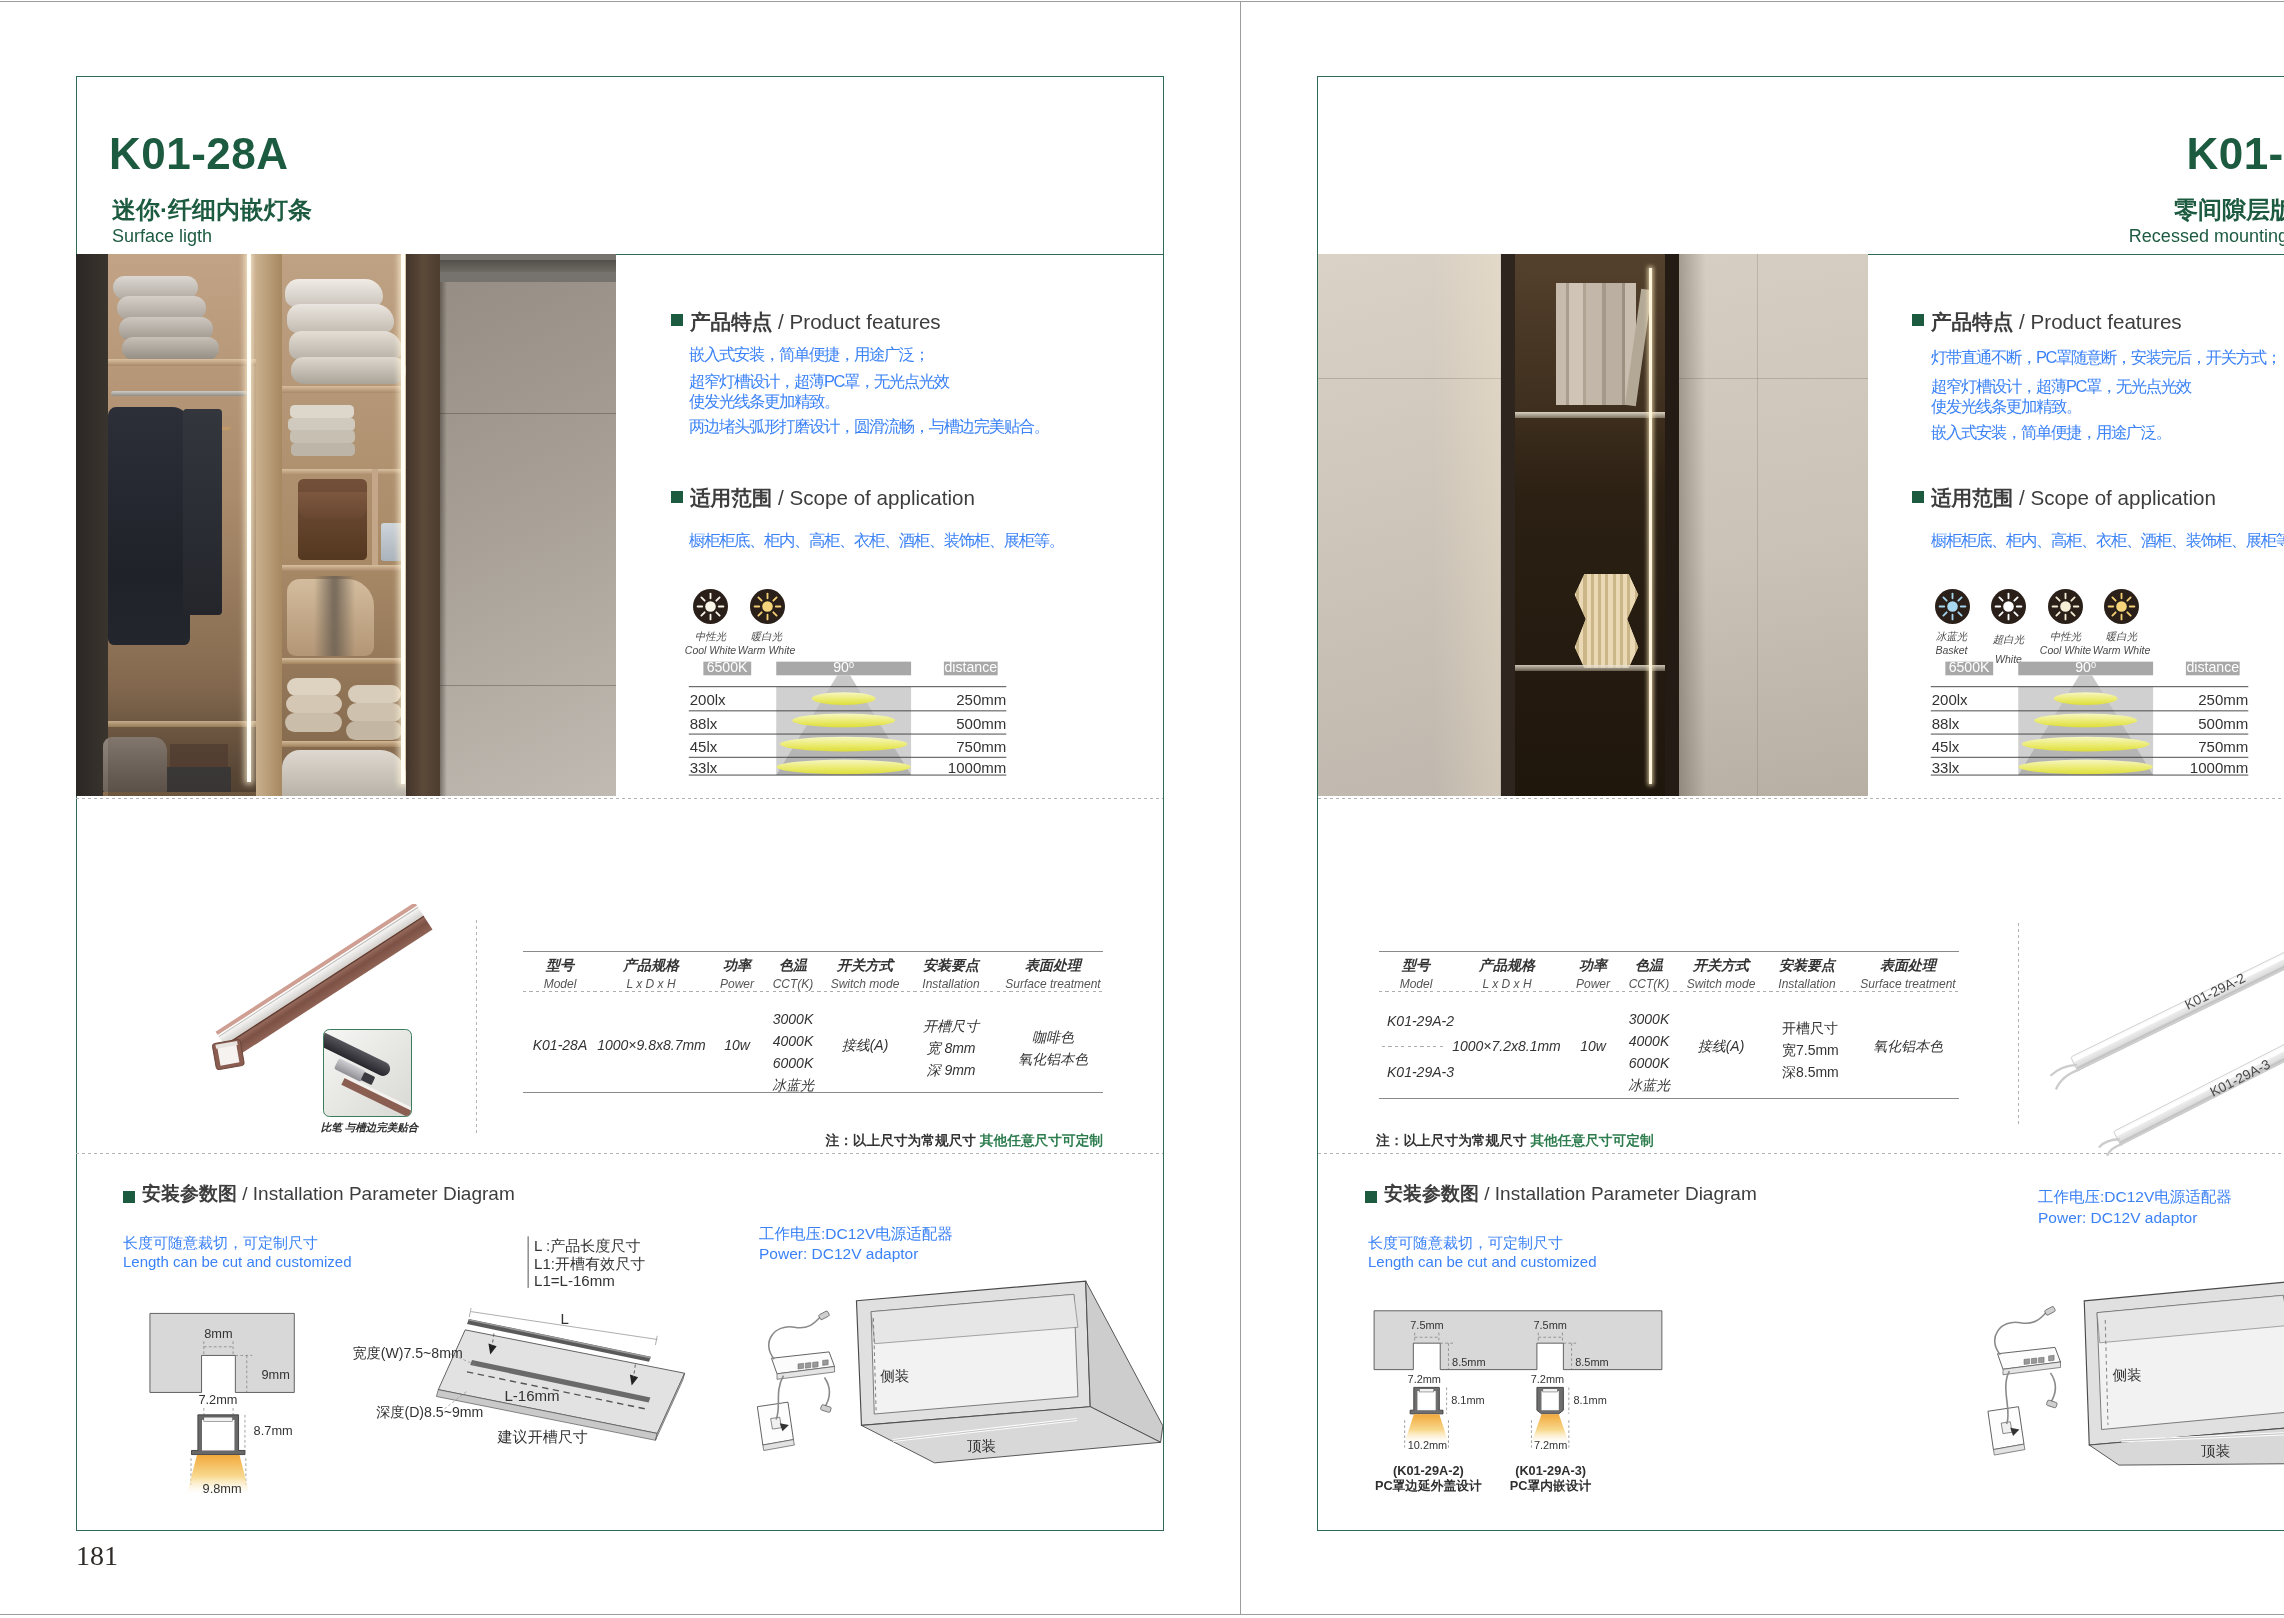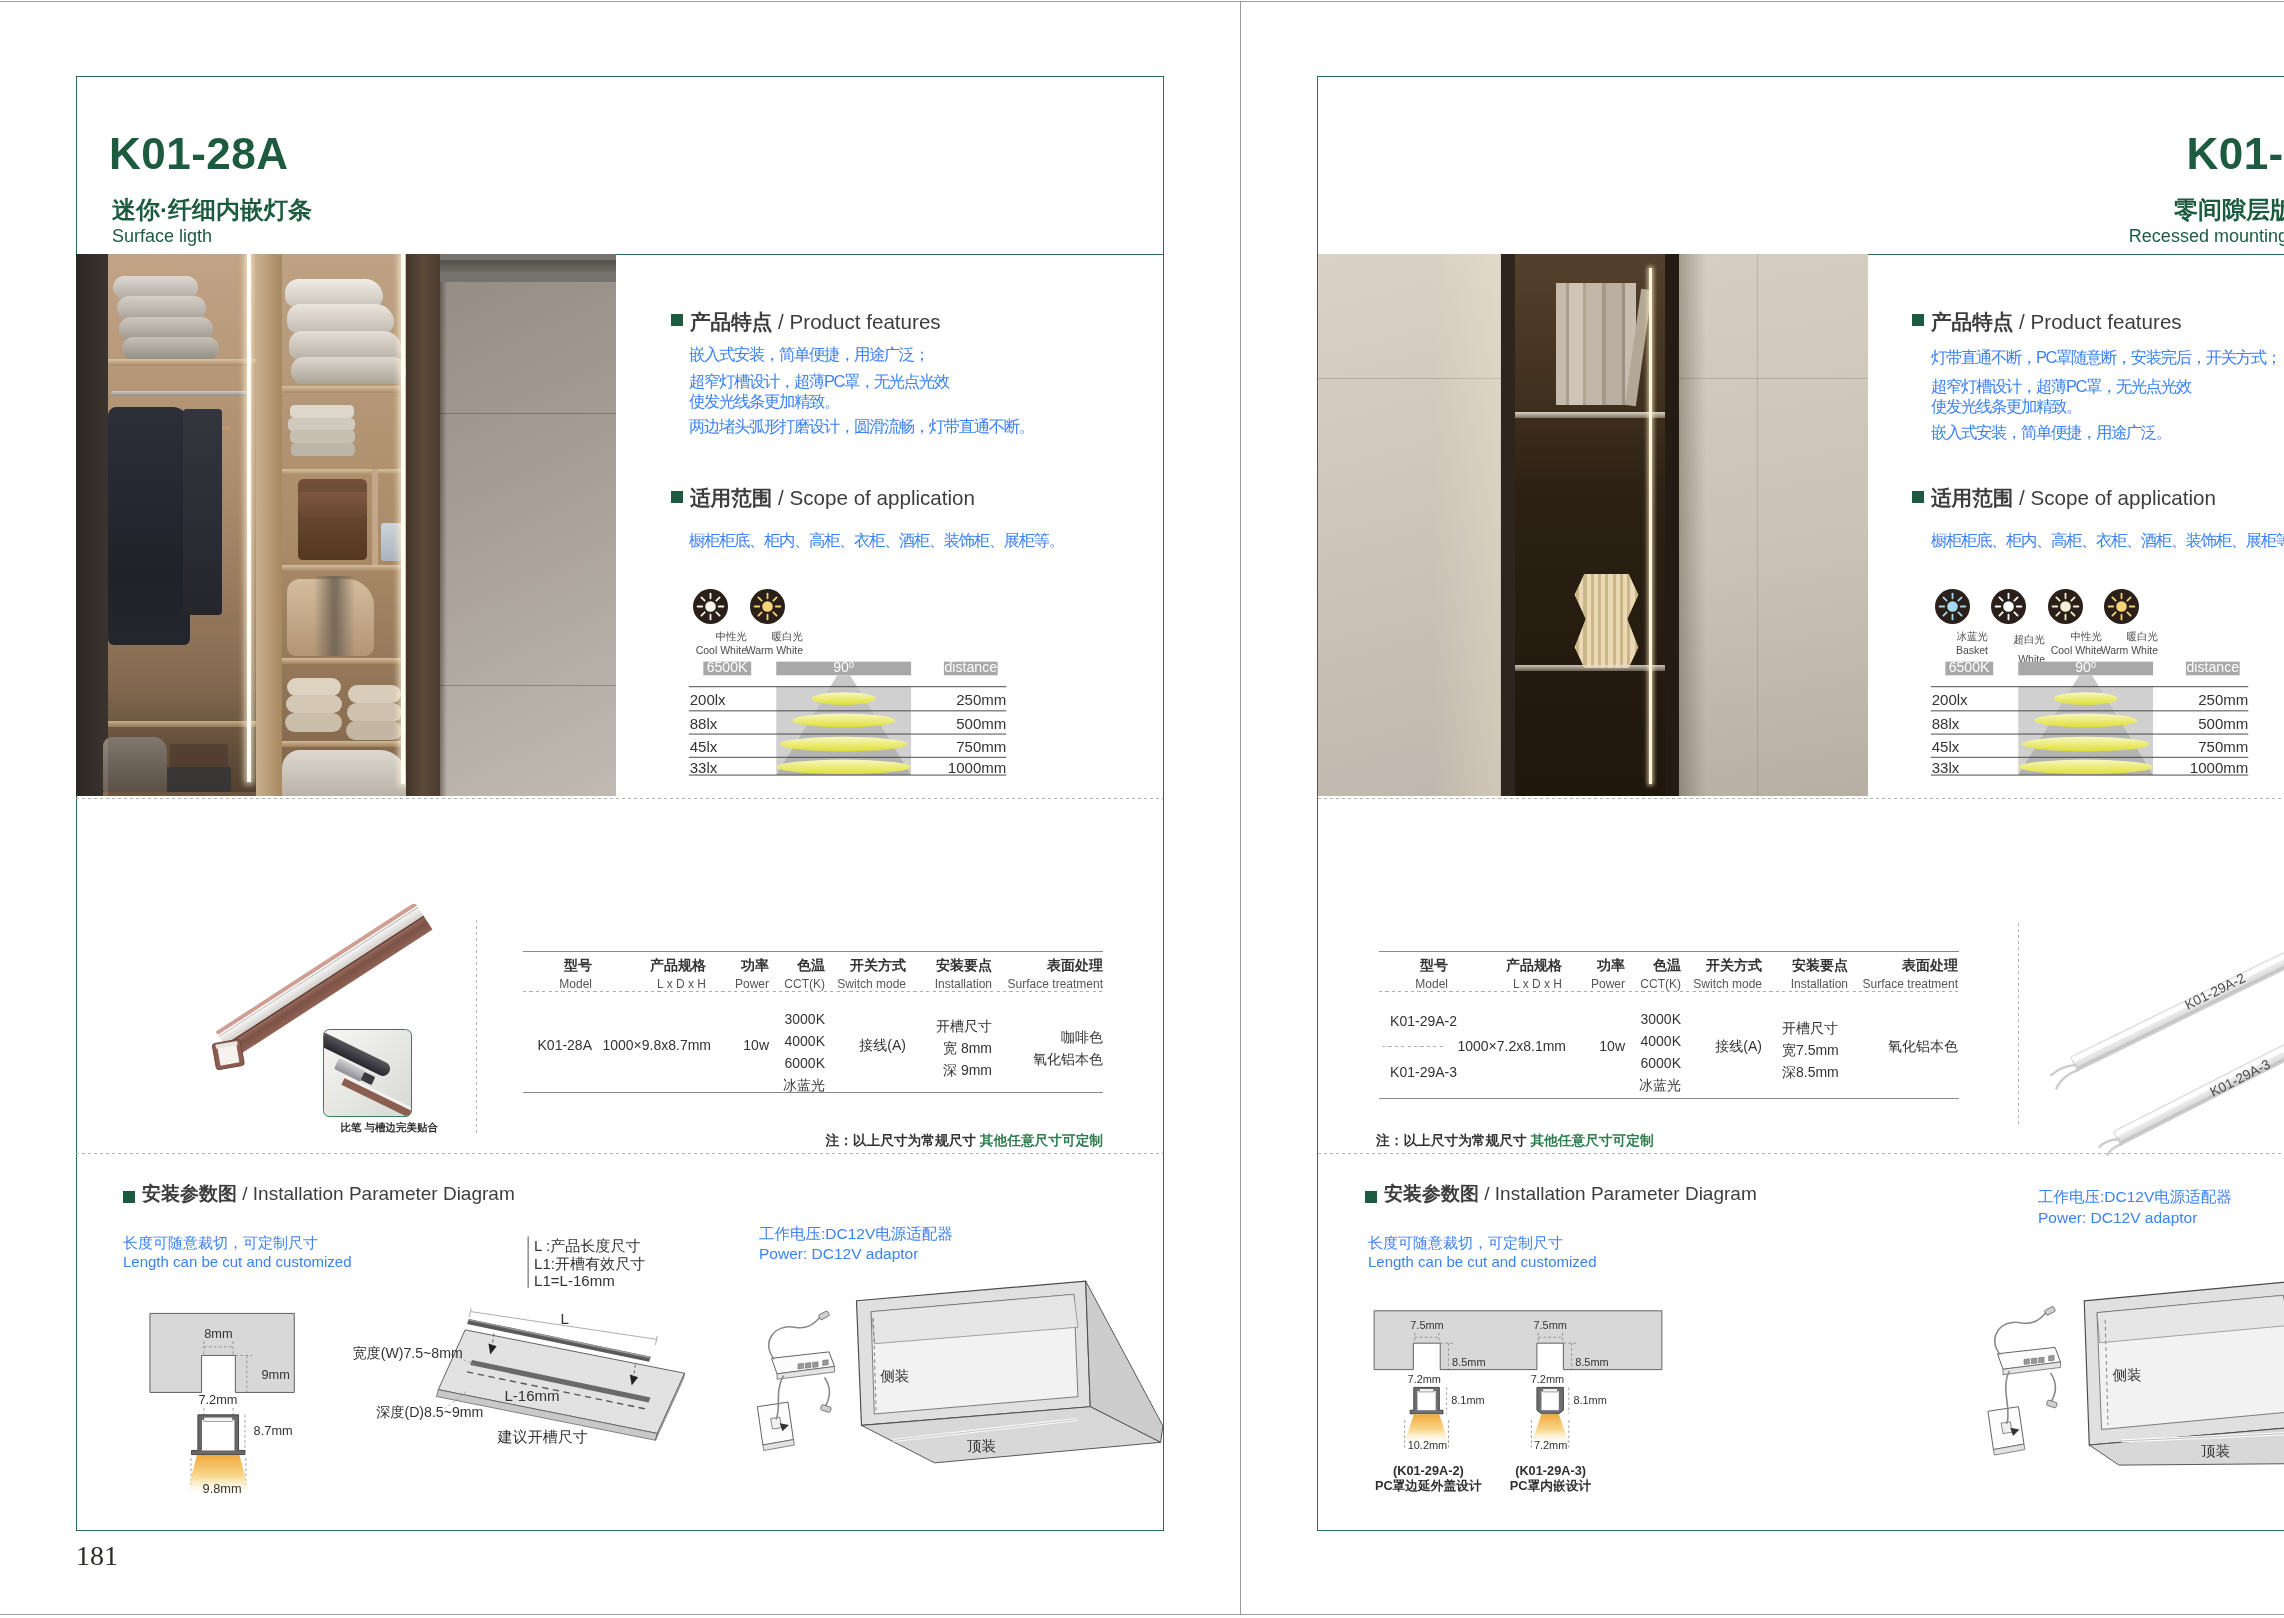--- a/index.html
+++ b/index.html
@@ -3,21 +3,21 @@
 <meta charset="utf-8">
 <style>
   html,body{margin:0;padding:0;}
   body{width:2482px;height:1618px;position:relative;background:#ffffff;
        font-family:"Liberation Sans", sans-serif;overflow:hidden;}
   .abs{position:absolute;}
   .green{color:#1d5b40;}
   .g2{color:#2e7d4f;}
   .dk{color:#3b82f6;}
   .b{font-weight:bold;}
-  .ctr{text-align:right;}
+  .ctr{text-align:center;font-style:italic;}
   svg text{font-family:"Liberation Sans", sans-serif;}
 </style>
 </head>
 <body>
 
 <div class="abs" style="left:0px;top:0.9px;width:2482px;height:1.4px;background:#9c9c9c;"></div>
 
 <div class="abs" style="left:0px;top:1614px;width:2482px;height:1.4px;background:#9c9c9c;"></div>
 
 <div class="abs" style="left:1240px;top:1.4px;width:1.4px;height:1613px;background:#9c9c9c;"></div>
@@ -128,21 +128,21 @@
 </div>
 
 <div class="abs" style="left:671px;top:314px;width:12.3px;height:12.3px;background:#1d5b40;"></div>
 
 <div class="abs" style="left:690px;top:311px;font-size:20.6px;color:#3d3d3d;line-height:1.05;"><span class="b">产品特点</span> / Product features</div>
 
 <div class="abs dk" style="left:689px;top:344px;font-size:16.4px;line-height:20px;letter-spacing:-1.4px;">嵌入式安装，简单便捷，用途广泛；</div>
 
 <div class="abs dk" style="left:689px;top:371px;font-size:16.4px;line-height:20px;letter-spacing:-1.4px;">超窄灯槽设计，超薄PC罩，无光点光效<br>使发光线条更加精致。</div>
 
-<div class="abs dk" style="left:689px;top:416px;font-size:16.4px;line-height:20px;letter-spacing:-1.4px;">两边堵头弧形打磨设计，圆滑流畅，灯带直通不断。</div>
+<div class="abs dk" style="left:689px;top:416px;font-size:16.4px;line-height:20px;letter-spacing:-1.4px;">两边堵头弧形打磨设计，圆滑流畅，与槽边完美贴合。</div>
 
 <div class="abs" style="left:671px;top:491px;width:12.3px;height:12.3px;background:#1d5b40;"></div>
 
 <div class="abs" style="left:690px;top:487px;font-size:20.6px;color:#3d3d3d;line-height:1.05;"><span class="b">适用范围</span> / Scope of application</div>
 
 <div class="abs dk" style="left:689px;top:530px;font-size:16.4px;line-height:20px;letter-spacing:-1.4px;">橱柜柜底、柜内、高柜、衣柜、酒柜、装饰柜、展柜等。</div>
 
 <svg class="abs" style="left:693px;top:589px;" width="35" height="35" viewBox="0 0 76 76">
   <circle cx="38" cy="38" r="38" fill="#2a2019"></circle>
   <g stroke="#fbf6ea" stroke-width="4" stroke-linecap="round">

